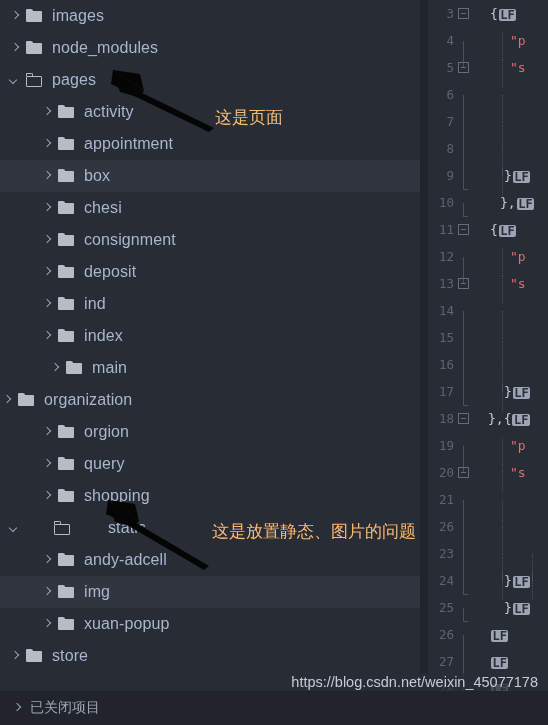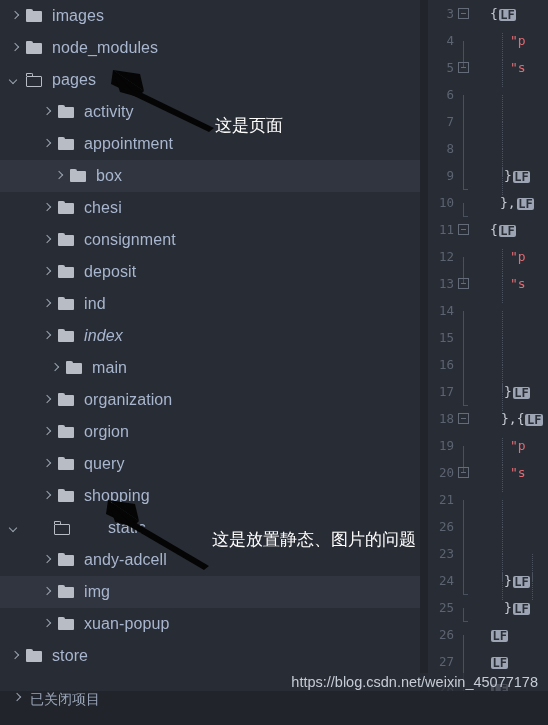--- a/index.html
+++ b/index.html
@@ -112,26 +112,25 @@
   }
   .tree-label {
     font-size: 16px;
     color: #a8b6cf;
     letter-spacing: 0.1px;
   }
 
   
   .annot-text {
     position: absolute;
-    color: #ffffff;
+    color: #fdba74;
     font-size: 17px;
     font-family: Liberation Sans, sans-serif;
     white-space: nowrap;
     z-index: 22;
-    margin-top: 8px;
   }
   .arrow-svg {
     position: absolute;
     z-index: 21;
     pointer-events: none;
   }
 
   
   #divider {
     position: absolute;
@@ -235,21 +234,21 @@
   }
 
   
   #statusbar {
     position: absolute;
     left: 0; bottom: 0;
     width: 548px;
     height: 34px;
     background: #21252b;
     display: flex;
-    align-items: flex-start;
+    align-items: center;
     z-index: 30;
   }
   #statusbar .twisty {
     margin-left: 10px;
     margin-right: 6px;
   }
   .status-label {
     font-size: 14px;
     color: #9aa5b8;
     font-family: "DejaVu Sans", sans-serif;
@@ -290,21 +289,21 @@
       <div class="tree-row" style="padding-left: 40px;">
         <span class="twisty collapsed"></span>
         <span class="ficon folder"></span>
         <span class="tree-label">activity</span>
       </div>
       <div class="tree-row" style="padding-left: 40px;">
         <span class="twisty collapsed"></span>
         <span class="ficon folder"></span>
         <span class="tree-label">appointment</span>
       </div>
-      <div class="tree-row selected" style="padding-left: 52px;">
+      <div class="tree-row selected" style="padding-left: 40px;">
         <span class="twisty collapsed"></span>
         <span class="ficon folder"></span>
         <span class="tree-label">box</span>
       </div>
       <div class="tree-row" style="padding-left: 40px;">
         <span class="twisty collapsed"></span>
         <span class="ficon folder"></span>
         <span class="tree-label">chesi</span>
       </div>
       <div class="tree-row" style="padding-left: 40px;">
@@ -315,31 +314,31 @@
       <div class="tree-row" style="padding-left: 40px;">
         <span class="twisty collapsed"></span>
         <span class="ficon folder"></span>
         <span class="tree-label">deposit</span>
       </div>
       <div class="tree-row" style="padding-left: 40px;">
         <span class="twisty collapsed"></span>
         <span class="ficon folder"></span>
         <span class="tree-label">ind</span>
       </div>
-      <div class="tree-row" style="padding-left: 40px; font-style: italic;">
+      <div class="tree-row" style="padding-left: 40px;">
         <span class="twisty collapsed"></span>
         <span class="ficon folder"></span>
         <span class="tree-label">index</span>
       </div>
       <div class="tree-row" style="padding-left: 48px;">
         <span class="twisty collapsed"></span>
         <span class="ficon folder"></span>
         <span class="tree-label">main</span>
       </div>
-      <div class="tree-row" style="padding-left: 40px;">
+      <div class="tree-row" style="">
         <span class="twisty collapsed"></span>
         <span class="ficon folder"></span>
         <span class="tree-label">organization</span>
       </div>
       <div class="tree-row" style="padding-left: 40px;">
         <span class="twisty collapsed"></span>
         <span class="ficon folder"></span>
         <span class="tree-label">orgion</span>
       </div>
       <div class="tree-row" style="padding-left: 40px;">
@@ -546,21 +545,21 @@
           <span class="guide" style="left: 26px;"></span>
           <span style="margin-left: 28px;"><span class="punct">}</span><span class="eol">LF</span></span>
         </span>
       </div>
       <div class="code-row">
         <span class="lnum">18</span>
         <span class="fold">
           <span class="box"></span>
         </span>
         <span class="ctext" style="width: 76px;">
-          <span style="margin-left: 25px;"><span class="punct">},{</span><span class="eol">LF</span></span>
+          <span style="margin-left: 12px;"><span class="punct">},{</span><span class="eol">LF</span></span>
         </span>
       </div>
       <div class="code-row">
         <span class="lnum">19</span>
         <span class="fold">
           <span class="vline"></span>
         </span>
         <span class="ctext" style="width: 76px;">
           <span class="guide" style="left: 26px;"></span>
           <span style="margin-left: 34px;"><span class="str">"p</span></span>

